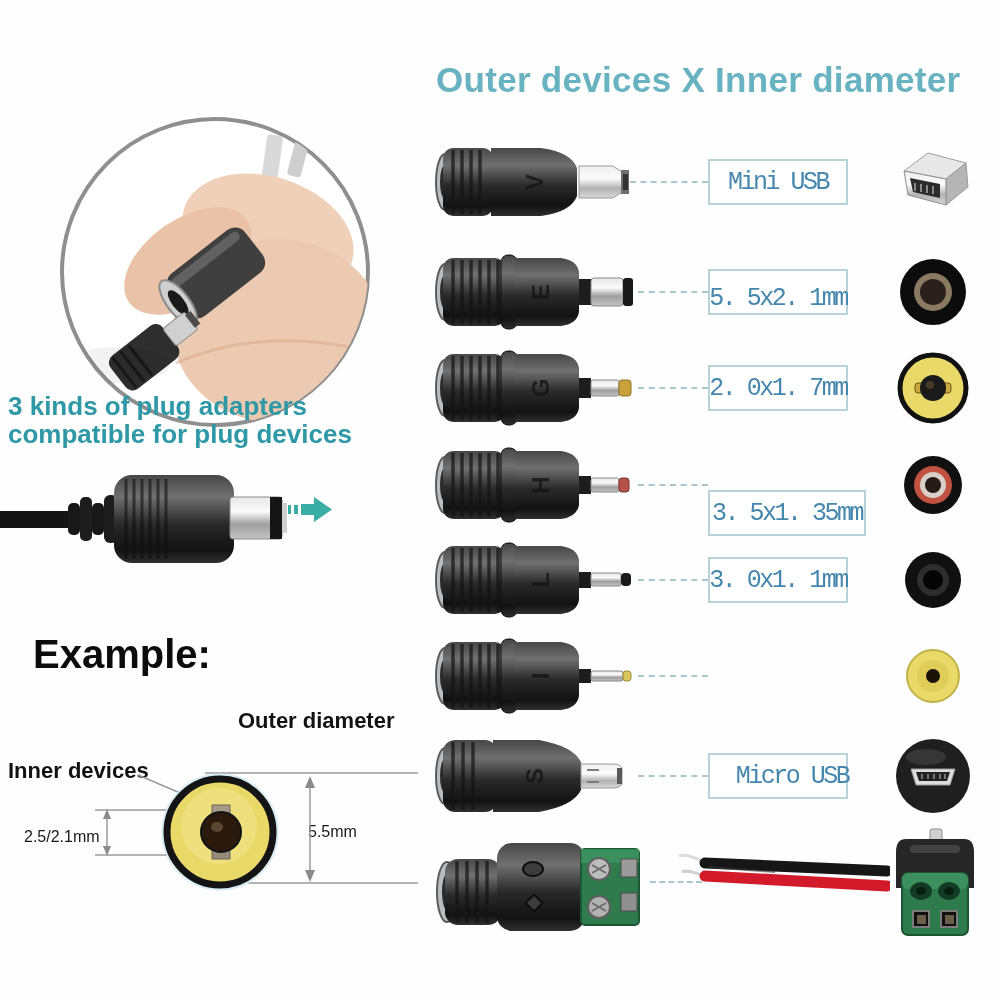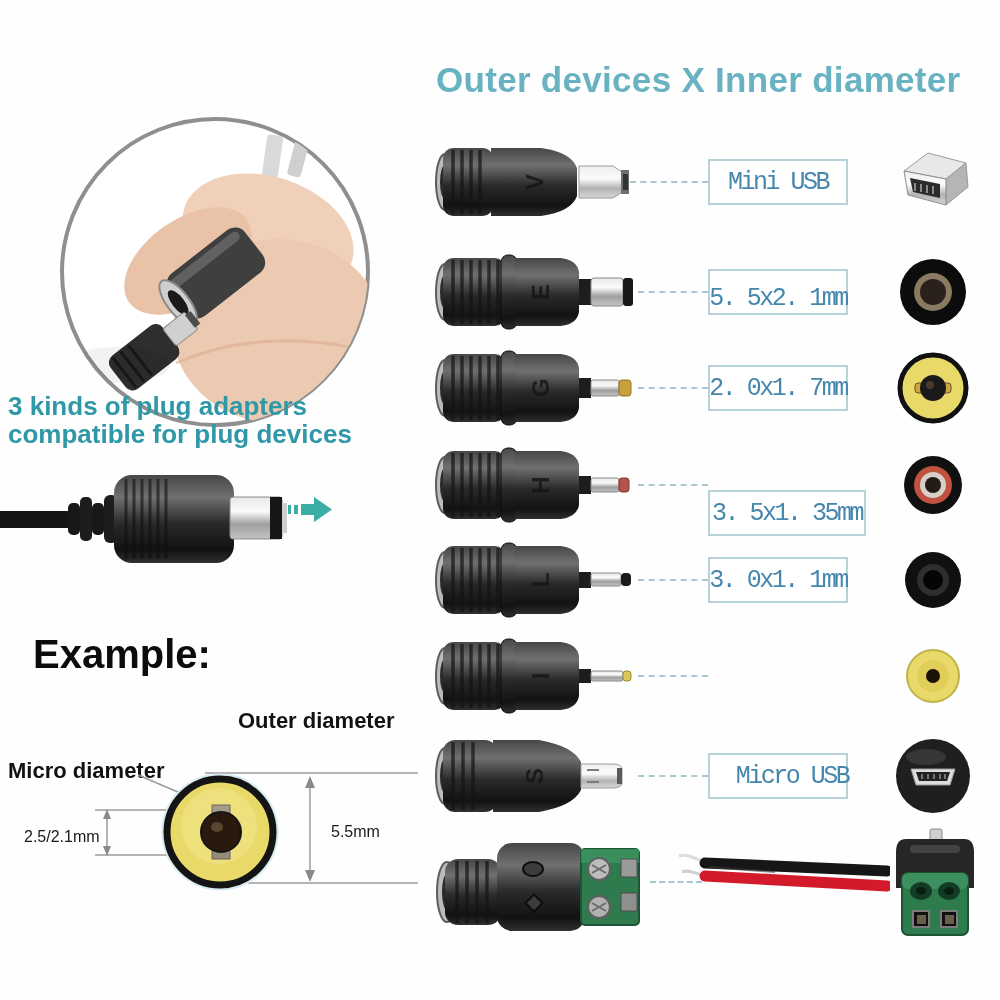--- a/index.html
+++ b/index.html
@@ -98,23 +98,23 @@
     <g style="fill:var(--arrow-teal)">
       <rect x="288" y="50" width="3" height="9"></rect>
       <rect x="294" y="50" width="4" height="9"></rect>
       <rect x="301" y="49" width="13" height="11"></rect>
       <polygon points="314,42 332,54.5 314,67"></polygon>
     </g>
   </svg>
 
   <div class="abs example-heading" style="left:33px;top:632px;">Example:</div>
   <div class="abs dim-label" style="left:238px;top:708px;">Outer diameter</div>
-  <div class="abs dim-label" style="left:8px;top:758px;">Micro diameter</div>
+  <div class="abs dim-label" style="left:8px;top:758px;">Inner devices</div>
   <div class="abs dim-size" style="left:24px;top:815px;">2.5/2.1mm</div>
-  <div class="abs dim-size" style="left:331px;top:810px;">5.5mm</div>
+  <div class="abs dim-size" style="left:308px;top:810px;">5.5mm</div>
 
   <svg class="abs" style="left:0;top:695px;" width="430" height="235" viewBox="0 0 430 235">
     <g stroke="#9b9b9b" stroke-width="1.5" fill="none">
       <path d="M205,78 H418"></path>
       <path d="M248,188 H418"></path>
       <path d="M310,86 V182"></path>
       <path d="M95,115 H213"></path>
       <path d="M95,160 H232"></path>
       <path d="M107,120 V155"></path>
       <path d="M138,80 L213,112"></path>

